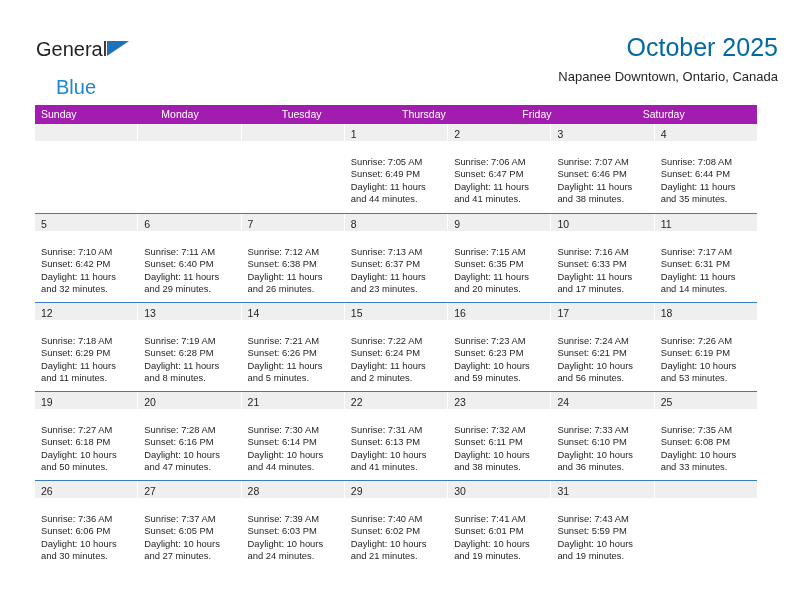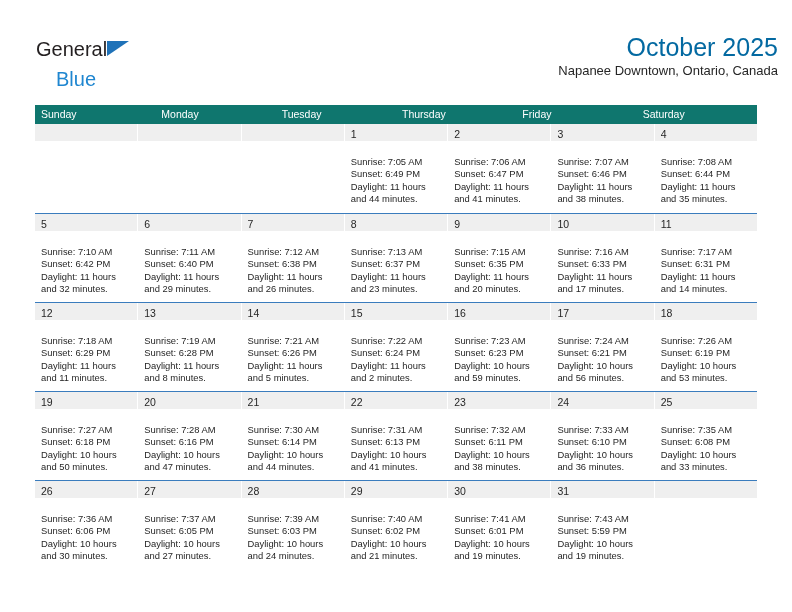--- a/index.html
+++ b/index.html
@@ -52,57 +52,57 @@
     left: 71px;
     top: 3px;
     width: 0;
     height: 0;
     border-left: 22px solid #1f72b8;
     border-bottom: 15px solid transparent;
   }
   .brand-line2 {
     position: absolute;
     left: 20px;
-    top: 30px;
+    top: 38px;
     font-size: 20px;
     color: #1f86d0;
     line-height: 22px;
     white-space: nowrap;
   }
 
   .title-block {
     position: absolute;
     right: 36px;
     top: 32px;
     text-align: right;
   }
   .cal-title {
     font-size: 25px;
     color: #0369a1;
     line-height: 30px;
     white-space: nowrap;
   }
   .cal-subtitle {
-    margin-top: 1px;
+    margin-top: 7px;
     font-size: 13px;
     color: #262626;
     line-height: 16px;
     white-space: nowrap;
   }
 
   
   .calendar {
     position: absolute;
     left: 35px;
     top: 105px;
     width: 722px;
   }
   .weekdays {
     display: flex;
-    background: #0f766e;
+    background: #a21caf;
     height: 19px;
   }
   .weekday {
     flex: 1 1 0;
     color: #ffffff;
     font-size: 10.5px;
     line-height: 19px;
     padding-left: 6px;
     box-sizing: border-box;
     white-space: nowrap;

